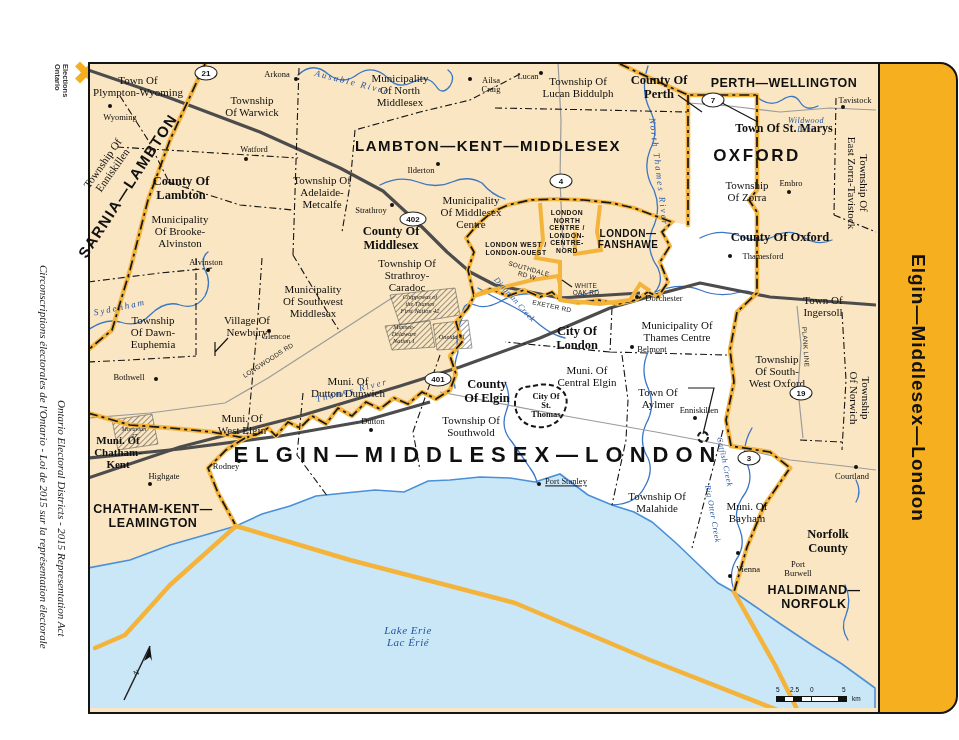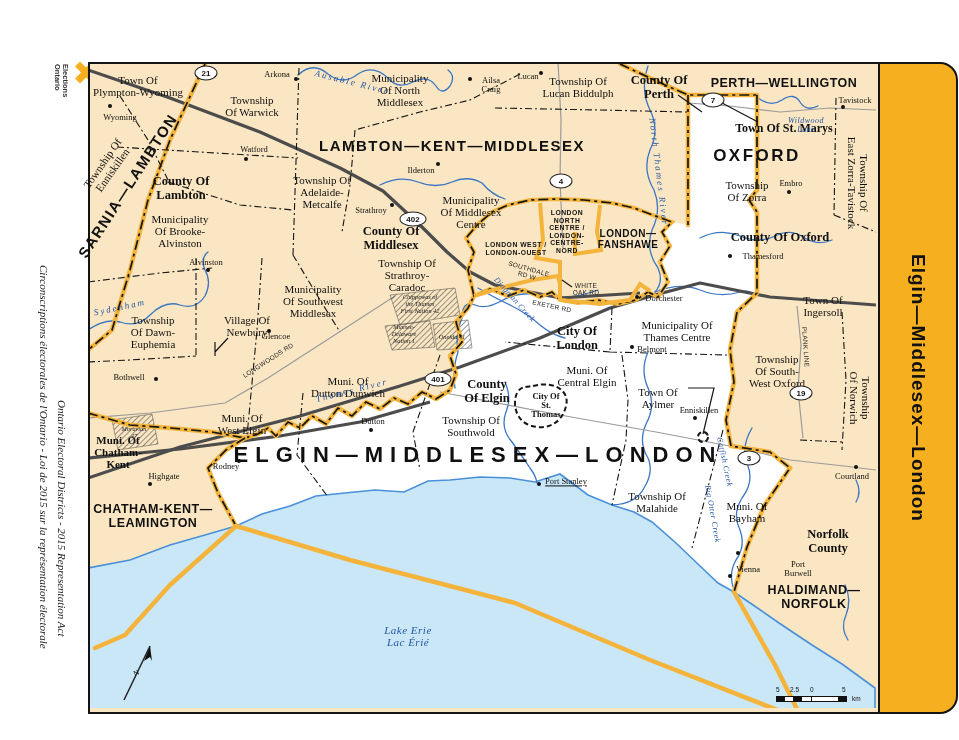--- a/index.html
+++ b/index.html
@@ -202,21 +202,21 @@
       <g>
         <line x1="150" y1="646" x2="124" y2="700" stroke="#222" stroke-width="1.5"></line>
         <path d="M150,646 L144,661 L150,657 L152,661 Z" fill="#111"></path>
         <text x="135" y="676" font-size="7" font-family="Liberation Sans,sans-serif" fill="#111" transform="rotate(-26 135 676)">N</text>
       </g>
     </g>
   </svg>
 
   <div id="labels">
       <div class="lbl dist big2" style="left: 128px; top: 186px; transform: translate(-50%, -50%) rotate(-57deg);">SARNIA—LAMBTON</div>
-      <div class="lbl dist big2" style="left: 452px; top: 146px; transform: translate(-50%, -50%);">LAMBTON—KENT—MIDDLESEX</div>
+      <div class="lbl dist big2" style="left: 488px; top: 146px; transform: translate(-50%, -50%);">LAMBTON—KENT—MIDDLESEX</div>
       <div class="lbl dist" style="left: 784px; top: 84px; transform: translate(-50%, -50%);">PERTH—WELLINGTON</div>
       <div class="lbl dist oxford" style="left: 757px; top: 156px; transform: translate(-50%, -50%);">OXFORD</div>
       <div class="lbl dist" style="left: 153px; top: 516px; transform: translate(-50%, -50%);">CHATHAM-KENT—<br>LEAMINGTON</div>
       <div class="lbl dist" style="left: 814px; top: 597px; transform: translate(-50%, -50%);">HALDIMAND—<br>NORFOLK</div>
       <div class="lbl dist title" style="left: 478px; top: 455px; transform: translate(-50%, -50%);">ELGIN—MIDDLESEX—LONDON</div>
       <div class="lbl dist ldn" style="left: 567px; top: 232px; transform: translate(-50%, -50%);">LONDON<br>NORTH<br>CENTRE /<br>LONDON-<br>CENTRE-<br>NORD</div>
       <div class="lbl dist ldn" style="left: 516px; top: 249px; transform: translate(-50%, -50%);">LONDON WEST /<br>LONDON-OUEST</div>
       <div class="lbl dist ldn2" style="left: 628px; top: 240px; transform: translate(-50%, -50%);">LONDON—<br>FANSHAWE</div>
       <div class="lbl county" style="left: 181px; top: 188px; transform: translate(-50%, -50%);">County Of<br>Lambton</div>
       <div class="lbl county" style="left: 391px; top: 238px; transform: translate(-50%, -50%);">County Of<br>Middlesex</div>

